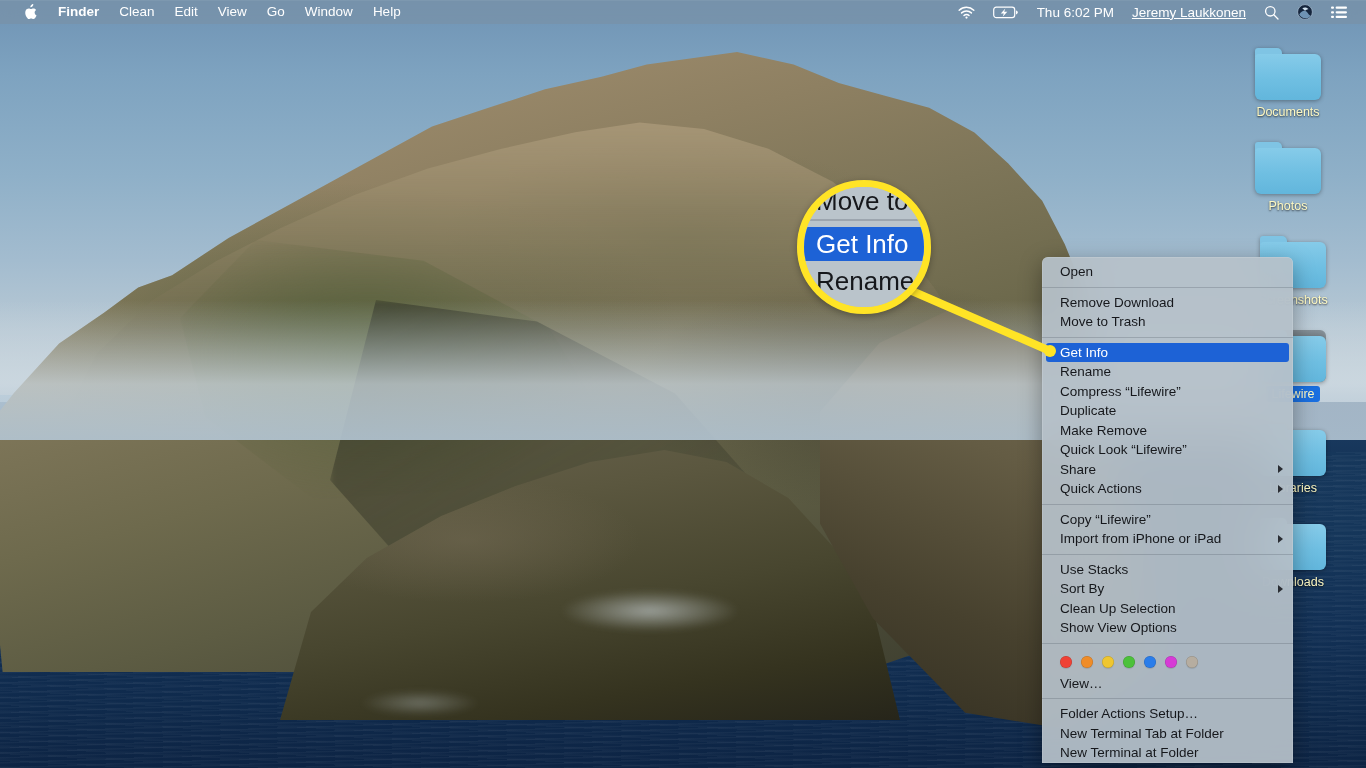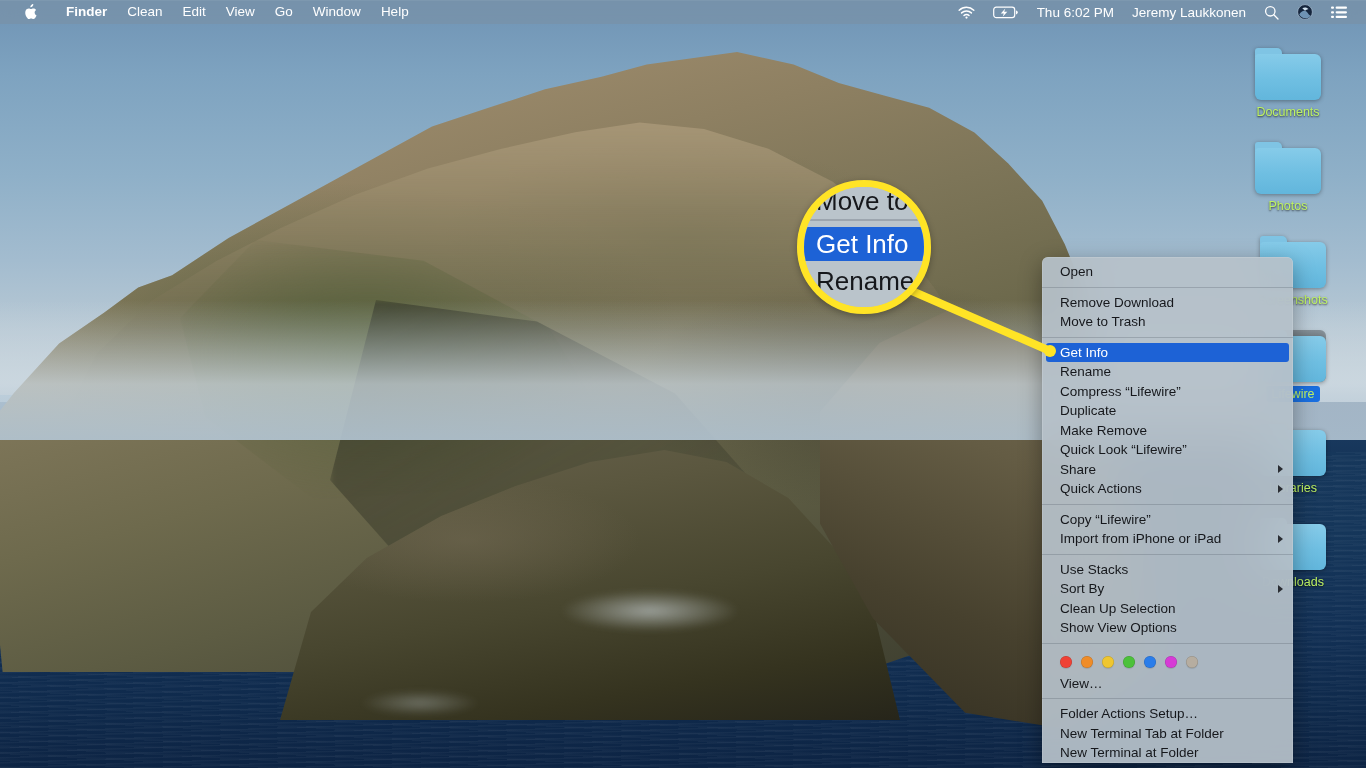--- a/index.html
+++ b/index.html
@@ -106,49 +106,49 @@
   
   .menubar {
     position:absolute; left:0; top:0; width:100%; height:24px;
     background: rgba(120,146,168,.72);
     backdrop-filter: blur(18px);
     display:flex; align-items:center;
     color:#fff;
     font-size:13.5px;
     box-shadow: 0 .5px 0 rgba(255,255,255,.12) inset;
   }
-  .mb-left { display:flex; align-items:center; gap:8px; padding-left:12px; }
+  .mb-left { display:flex; align-items:center; gap:0; padding-left:12px; }
   .mb-right { margin-left:auto; display:flex; align-items:center; gap:0; padding-right:10px; }
   .mb-item { padding: 0 10px; line-height:24px; white-space:nowrap; cursor:default; }
   .mb-item.bold { font-weight:bold; }
   .mb-apple { padding: 0 11px; display:flex; align-items:center; }
   .mb-ic { padding:0 9px; display:flex; align-items:center; height:24px; }
   .mb-clock { padding: 0 9px; }
-  .mb-user { padding: 0 9px; }
+  .mb-user { padding: 0 9px; text-decoration: underline; }
 
   
   .dicon {
     position:absolute; width:96px; text-align:center;
   }
   .folder {
     width:66px; height:52px; margin:0 auto; position:relative;
     filter: drop-shadow(0 1px 2px rgba(0,0,0,.35));
   }
   .folder .tab {
     position:absolute; left:0; top:0; width:27px; height:9px;
     background:#7fc4e4; border-radius:3px 5px 0 0;
   }
   .folder .body {
     position:absolute; left:0; top:6px; width:66px; height:46px;
     background: linear-gradient(180deg,#86cbe9 0%, #6fbfe2 55%, #62b6dc 100%);
     border-radius: 4px 6px 6px 6px;
   }
   .dlabel {
     display:inline-block; margin-top:4px;
-    font-size:12.5px; color:#bef264; padding:1px 5px; border-radius:3px;
+    font-size:12.5px; color:#fef9c3; padding:1px 5px; border-radius:3px;
     text-shadow: 0 1px 2px rgba(0,0,0,.75);
     white-space:nowrap;
   }
   .dicon.selected .folder {
     background: rgba(0,0,0,.28); border-radius:6px;
   }
   .dicon.selected .dlabel {
     background:#1a6fe0; text-shadow:none;
   }
 

